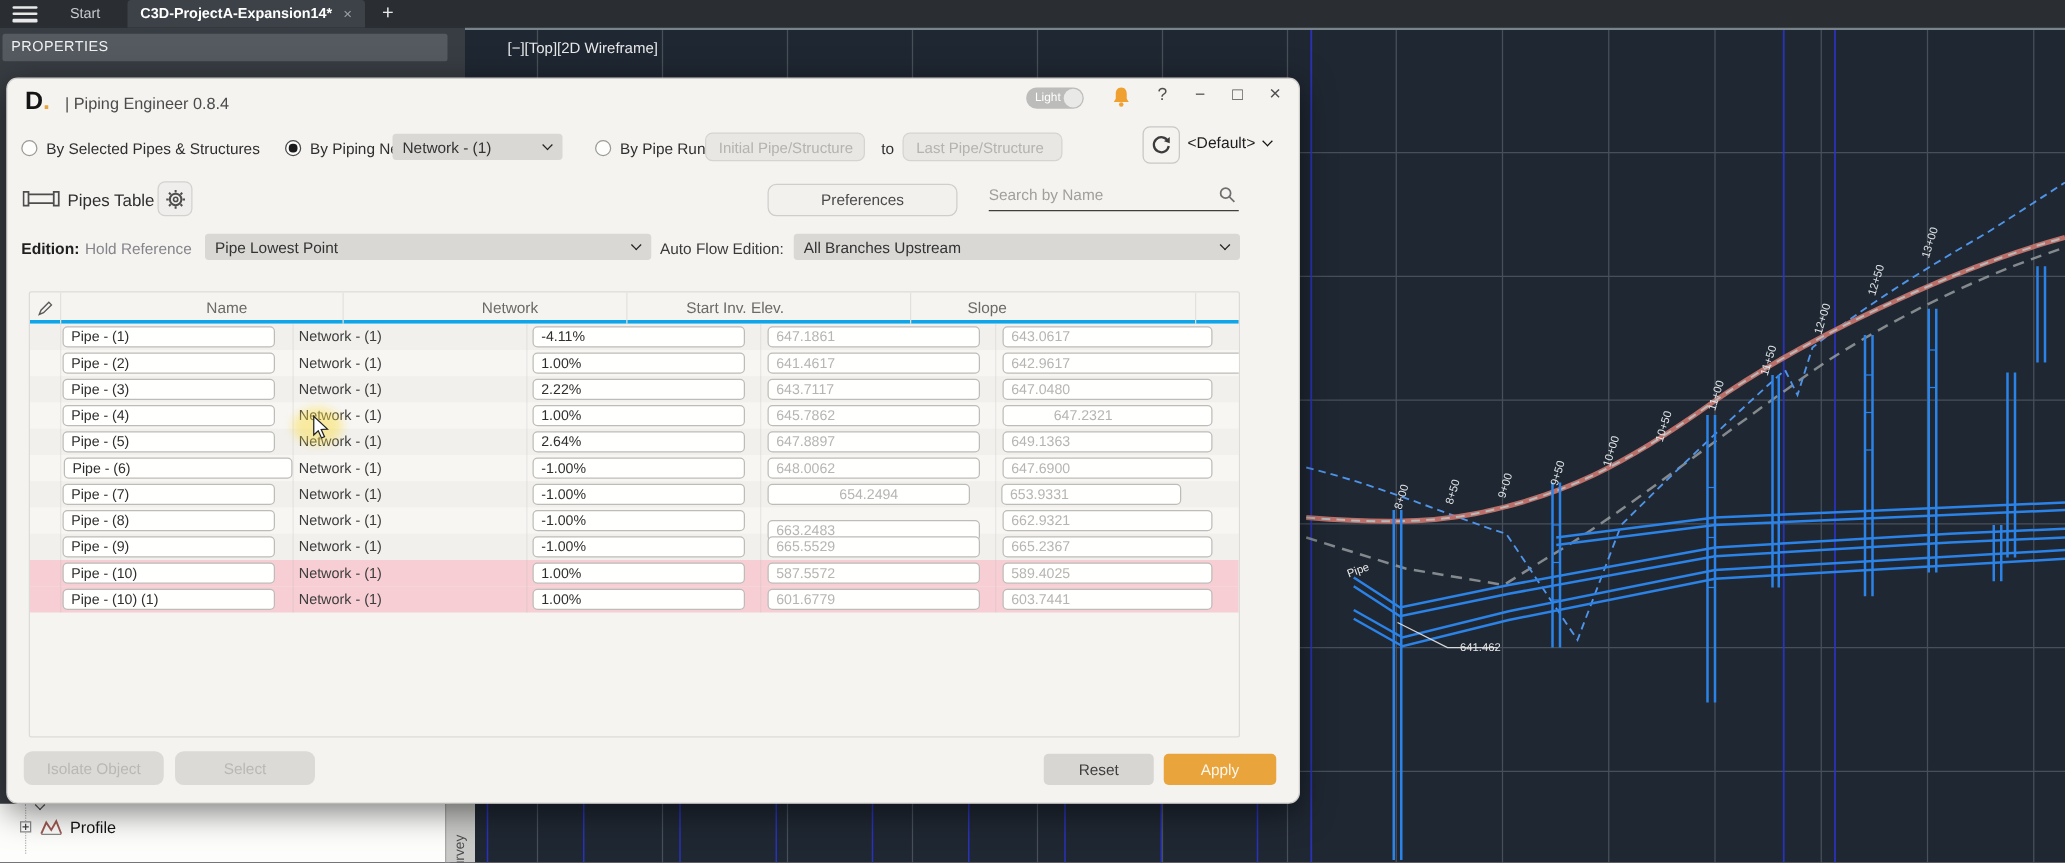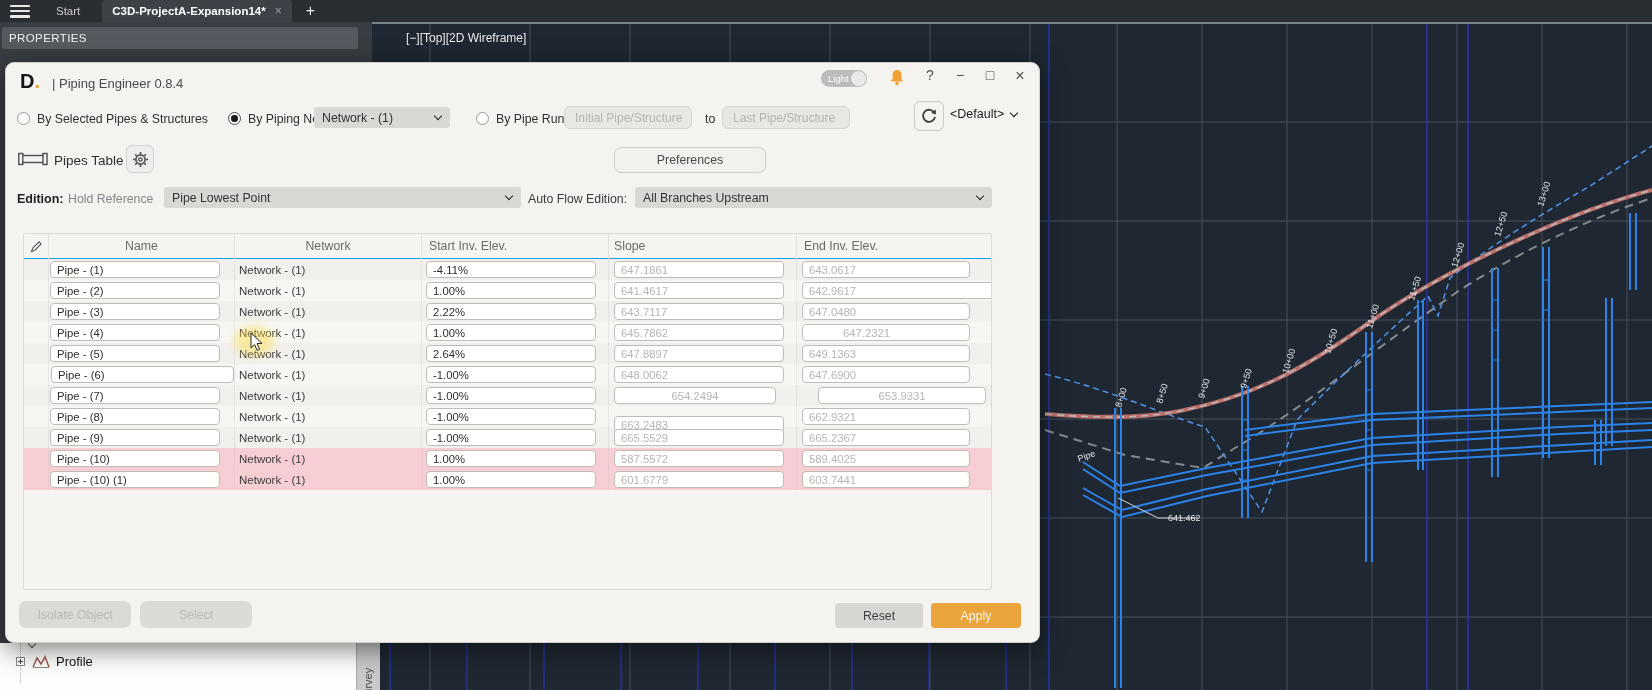--- a/index.html
+++ b/index.html
@@ -80,21 +80,21 @@
   .search-ico { position:absolute; right:2px; top:4px; }
 
   .edition-row { position:absolute; top:124px; width:100%; }
   .ed-lbl { position:absolute; left:11px; top:5px; font-size:12.5px; font-weight:bold; color:#1f1f1f; }
   .ed-sub { position:absolute; left:62px; top:5px; font-size:12.3px; color:#85848a; }
   .af-lbl { position:absolute; left:522px; top:5px; font-size:12.3px; color:#3a3a3a; }
 
   
   .tbl { position:absolute; left:17px; top:170px; width:969px; height:357px; background:#f5f4f1; border:1px solid #dcdbd8; border-radius:2px; overflow:hidden; }
   .tgrid { display:grid; grid-template-columns:25px 186px 187px 187px 188px 1fr; align-items:center; }
-  .thead { height:25px; border-bottom:1px solid #0ea5e9; }
+  .thead { height:25px; border-bottom:3px solid #0ea5e9;gap:40px; }
   .thead .hc { font-size:12.3px; color:#6b6a67; height:25px; line-height:25px; border-right:1px solid #e2e1de; }
   .thead .hc:last-child { border-right:none; }
   .hc.cName, .hc.cNet { text-align:center; }
   .hc.cSlope { padding-left:5px; }
   .hc.cStart, .hc.cEnd { padding-left:7px; }
   .trow { height:21px; cursor:pointer; }
   .trow:nth-child(odd) { background:#f1f0ed; }
   .trow:nth-child(even) { background:#f7f6f3; }
   .trow.pink { background:#f6ced3 !important; }
   .trow .cell { height:21px; display:flex; align-items:center; border-right:1px solid rgba(190,189,186,.25); }
@@ -325,20 +325,27 @@
           <line x1="3.2" y1="3.2" x2="4.6" y2="4.6"></line>
             <line x1="12.4" y1="12.4" x2="13.8" y2="13.8"></line>
           <line x1="3.2" y1="13.8" x2="4.6" y2="12.4"></line>
             <line x1="12.4" y1="4.6" x2="13.8" y2="3.2"></line>
         </g>
         <circle cx="8.5" cy="8.5" r="4.6" fill="none" stroke="#4d4d4d" stroke-width="1.6"></circle>
         <circle cx="8.5" cy="8.5" r="1.7" fill="none" stroke="#4d4d4d" stroke-width="1.3"></circle>
       </svg>
     </div>
     <button class="pref-btn">Preferences</button>
+    <div class="search-wrap">
+      <input placeholder="Search by Name" style="">
+      <svg class="search-ico" width="14" height="14">
+        <circle cx="5.5" cy="5.5" r="4" fill="none" stroke="#6f6f6f" stroke-width="1.4"></circle>
+        <line x1="8.6" y1="8.6" x2="12.5" y2="12.5" stroke="#6f6f6f" stroke-width="1.4"></line>
+      </svg>
+    </div>
 
     <div class="edition-row">
       <span class="ed-lbl">Edition:</span>
       <span class="ed-sub">Hold Reference</span>
       <div class="sel-box" style="left:158px;top:0;width:357px;">
         <span class="val">Pipe Lowest Point</span>
         <span class="chev"></span>
       </div>
       <span class="af-lbl">Auto Flow Edition:</span>
       <div class="sel-box" style="left:629px;top:0;width:357px;">
@@ -477,21 +484,21 @@
             <div class="cell c2">
               <span class="net-txt">Network - (1)</span>
             </div>
             <div class="cell c3">
               <input class="box" readonly="" value="-1.00%" style="width: 170px; margin-left: 4px;">
             </div>
             <div class="cell c4">
               <input class="box dim" readonly="" value="654.2494" style="width: 162px; margin-left: 5px; text-align: center;">
             </div>
             <div class="cell c5">
-              <input class="box dim" readonly="" value="653.9331" style="width: 168px; margin-left: 21px; text-align: center;">
+              <input class="box dim" readonly="" value="653.9331" style="width: 144px; margin-left: 4px;">
             </div>
           </div>
           <div class="tgrid trow">
             <div class="cell c0"></div>
             <div class="cell c1">
               <input class="box" readonly="" value="Pipe - (8)" style="width: 170px; margin-left: 1px;">
             </div>
             <div class="cell c2">
               <span class="net-txt">Network - (1)</span>
             </div>

